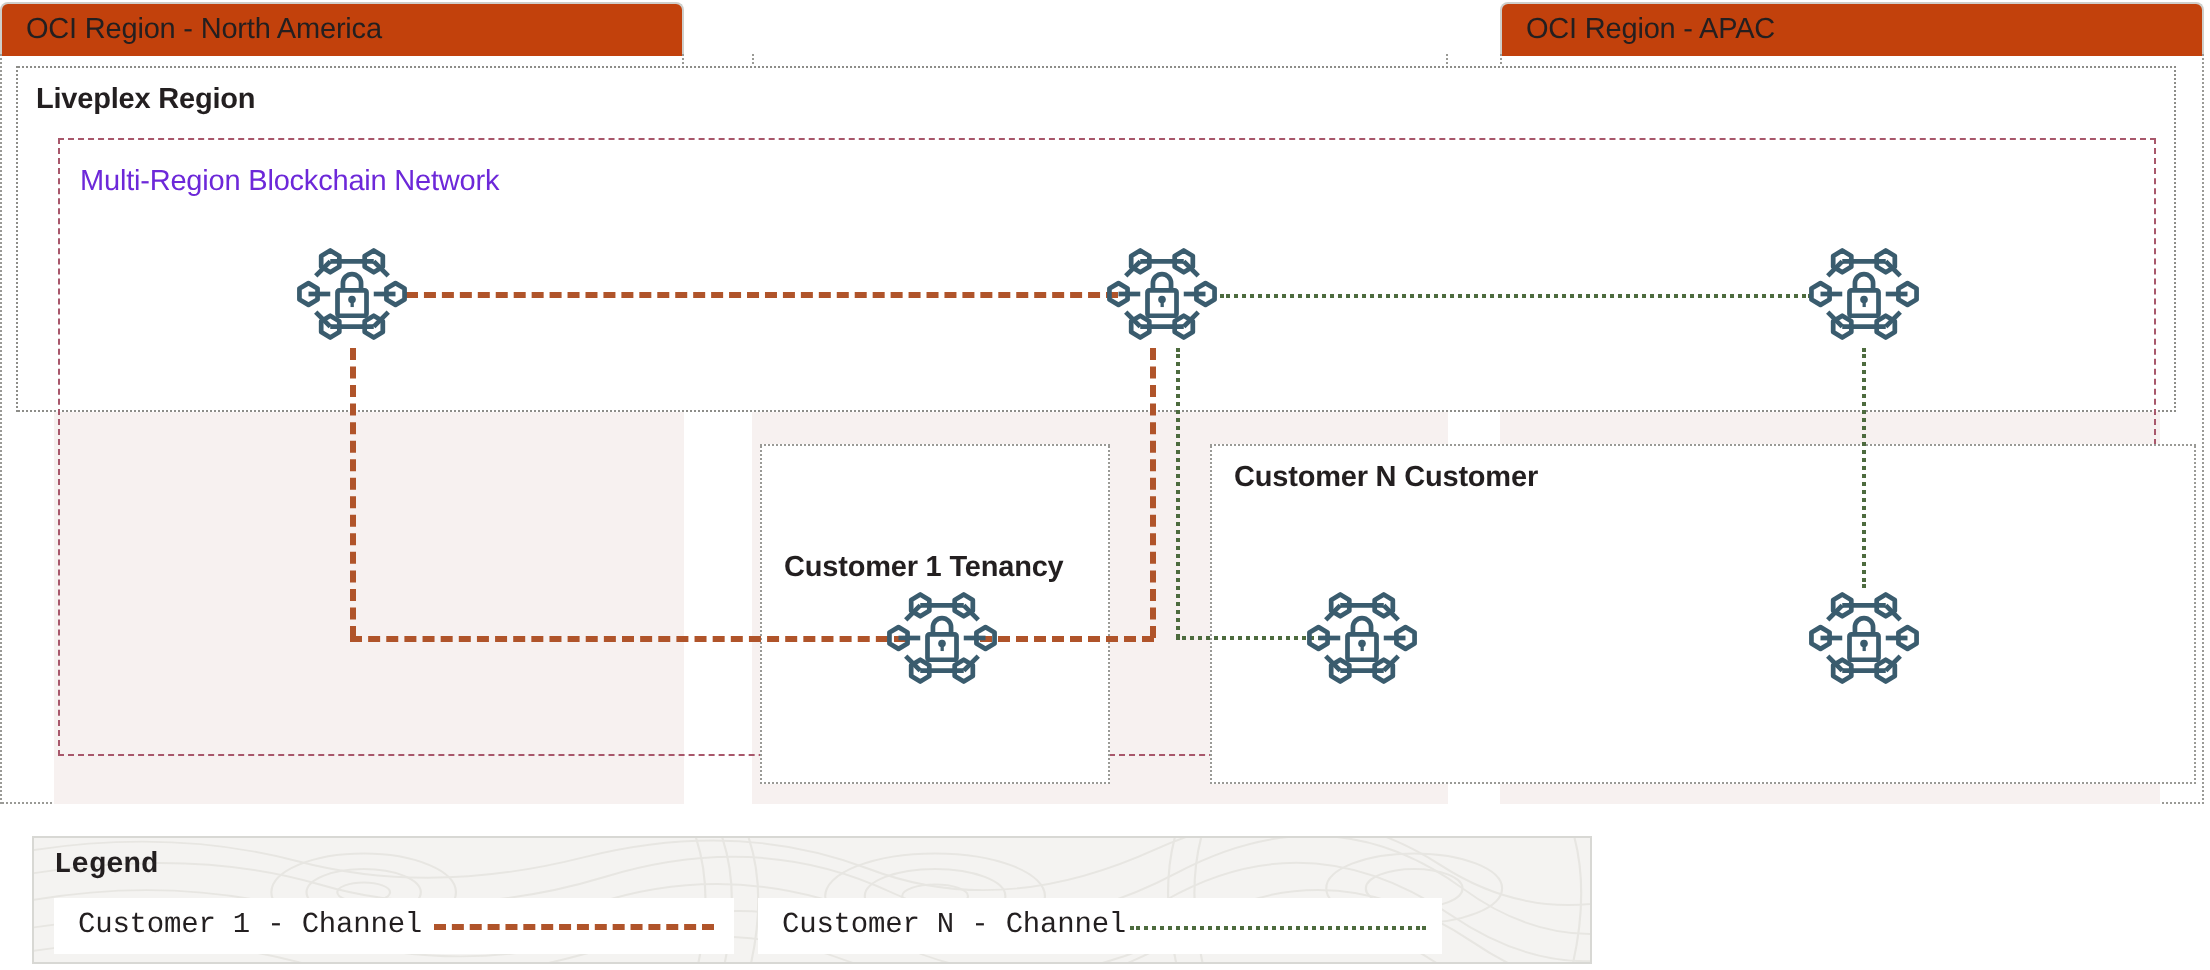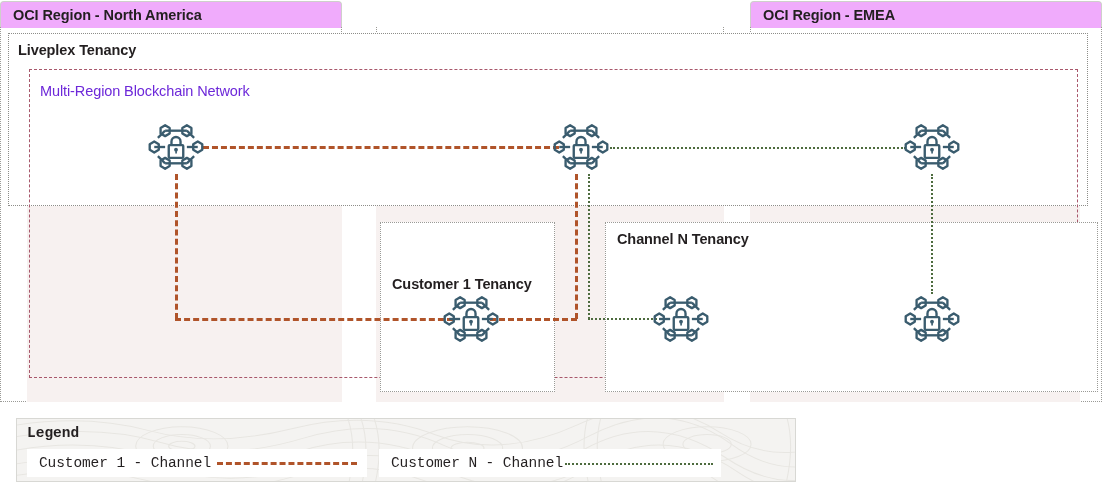--- a/index.html
+++ b/index.html
@@ -9,27 +9,27 @@
     font-family:"Liberation Sans", sans-serif;
     -webkit-font-smoothing:antialiased;
     overflow:hidden;
     position:relative;
   }
   #stage{position:absolute;left:0;top:0;width:1105px;height:485px;}
 
   
   .region-tab{
     position:absolute;
-    background:#f0abfc;
+    background:#c2410c;
     border:1px solid #cfcfcb;
     border-bottom:none;
     border-radius:4px 4px 0 0;
     box-sizing:border-box;
     font-size:14.5px;
-    font-weight:bold;
+    font-weight:normal;
     color:#231f20;
     padding:5px 0 0 12px;
     letter-spacing:-0.1px;
   }
   .region-body{
     position:absolute;
     border:1px dotted #9a9a96;
     border-top:none;
     box-sizing:border-box;
     background:transparent;
@@ -141,39 +141,39 @@
 <div id="stage">
 
   <div class="region-tab" style="left:0px;top:1px;width:342px;height:27px;">
     <span>OCI Region - North America</span>
   </div>
   <div class="region-body" style="left:0px;top:27px;width:342px;height:375px;"></div>
 
   <div class="region-body" style="left:376px;top:27px;width:348px;height:375px;"></div>
 
   <div class="region-tab" style="left:750px;top:1px;width:352px;height:27px;">
-    <span>OCI Region - EMEA</span>
+    <span>OCI Region - APAC</span>
   </div>
   <div class="region-body" style="left:750px;top:27px;width:352px;height:375px;"></div>
 
   <div class="shade" style="left:27px;top:206px;width:315px;height:196px;"></div>
   <div class="shade" style="left:376px;top:206px;width:348px;height:196px;"></div>
   <div class="shade" style="left:750px;top:206px;width:330px;height:196px;"></div>
 
   <div class="liveplex" style="left:8px;top:33px;width:1080px;height:173px;"></div>
-  <div class="liveplex-label" style="left:18px;top:42px;">Liveplex Tenancy</div>
+  <div class="liveplex-label" style="left:18px;top:42px;">Liveplex Region</div>
 
   <div class="mrn" style="left:29px;top:69px;width:1049px;height:309px;"></div>
   <div class="mrn-label" style="left:40px;top:83px;">Multi-Region Blockchain Network</div>
 
   <div class="cust-box" style="left:380px;top:222px;width:175px;height:170px;"></div>
   <div class="cust-label" style="left:392px;top:231px;margin-top:45px;">Customer 1 Tenancy</div>
 
   <div class="cust-box" style="left:605px;top:222px;width:493px;height:170px;"></div>
-  <div class="cust-label" style="left:617px;top:231px;">Channel N Tenancy</div>
+  <div class="cust-label" style="left:617px;top:231px;">Customer N Customer</div>
 
   <div class="line h-dash" style="left:203px;top:146px;width:356px;"></div>
 
   <div class="line v-dash" style="left:175px;top:174px;height:145px;"></div>
 
   <div class="line h-dash" style="left:175px;top:318px;width:278px;"></div>
 
   <div class="line v-dash" style="left:575px;top:174px;height:145px;"></div>
 
   <div class="line h-dash" style="left:490px;top:318px;width:87px;"></div>

